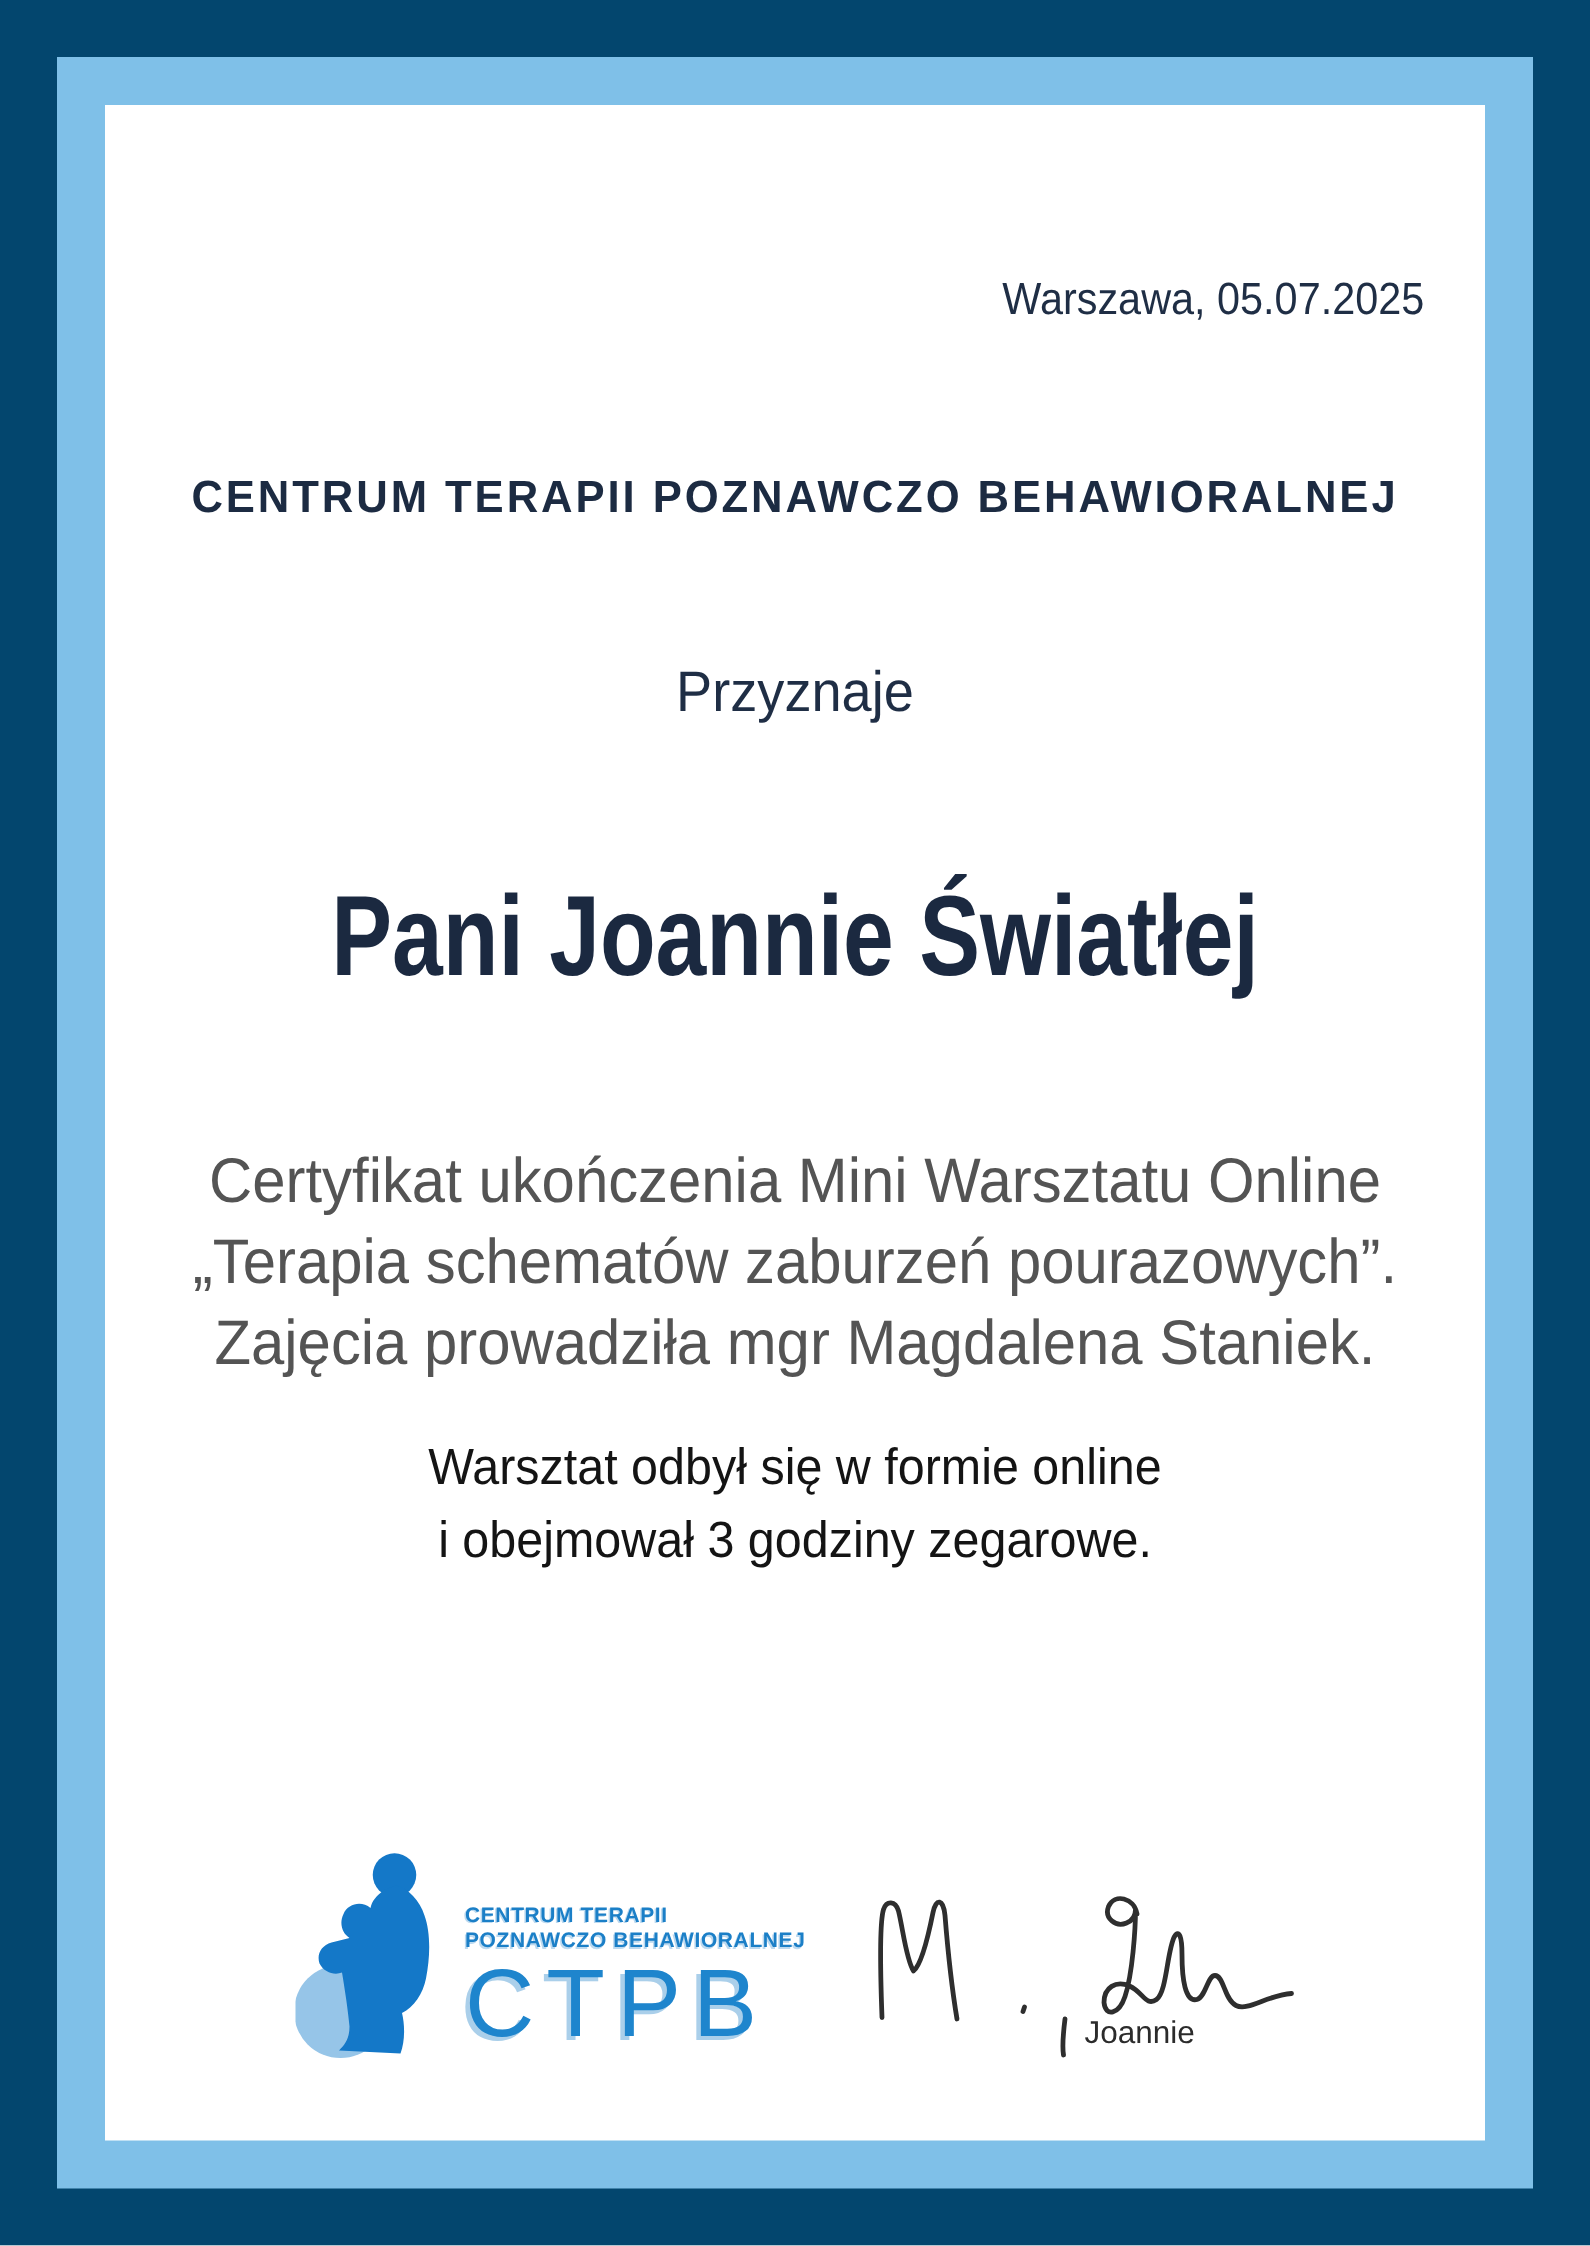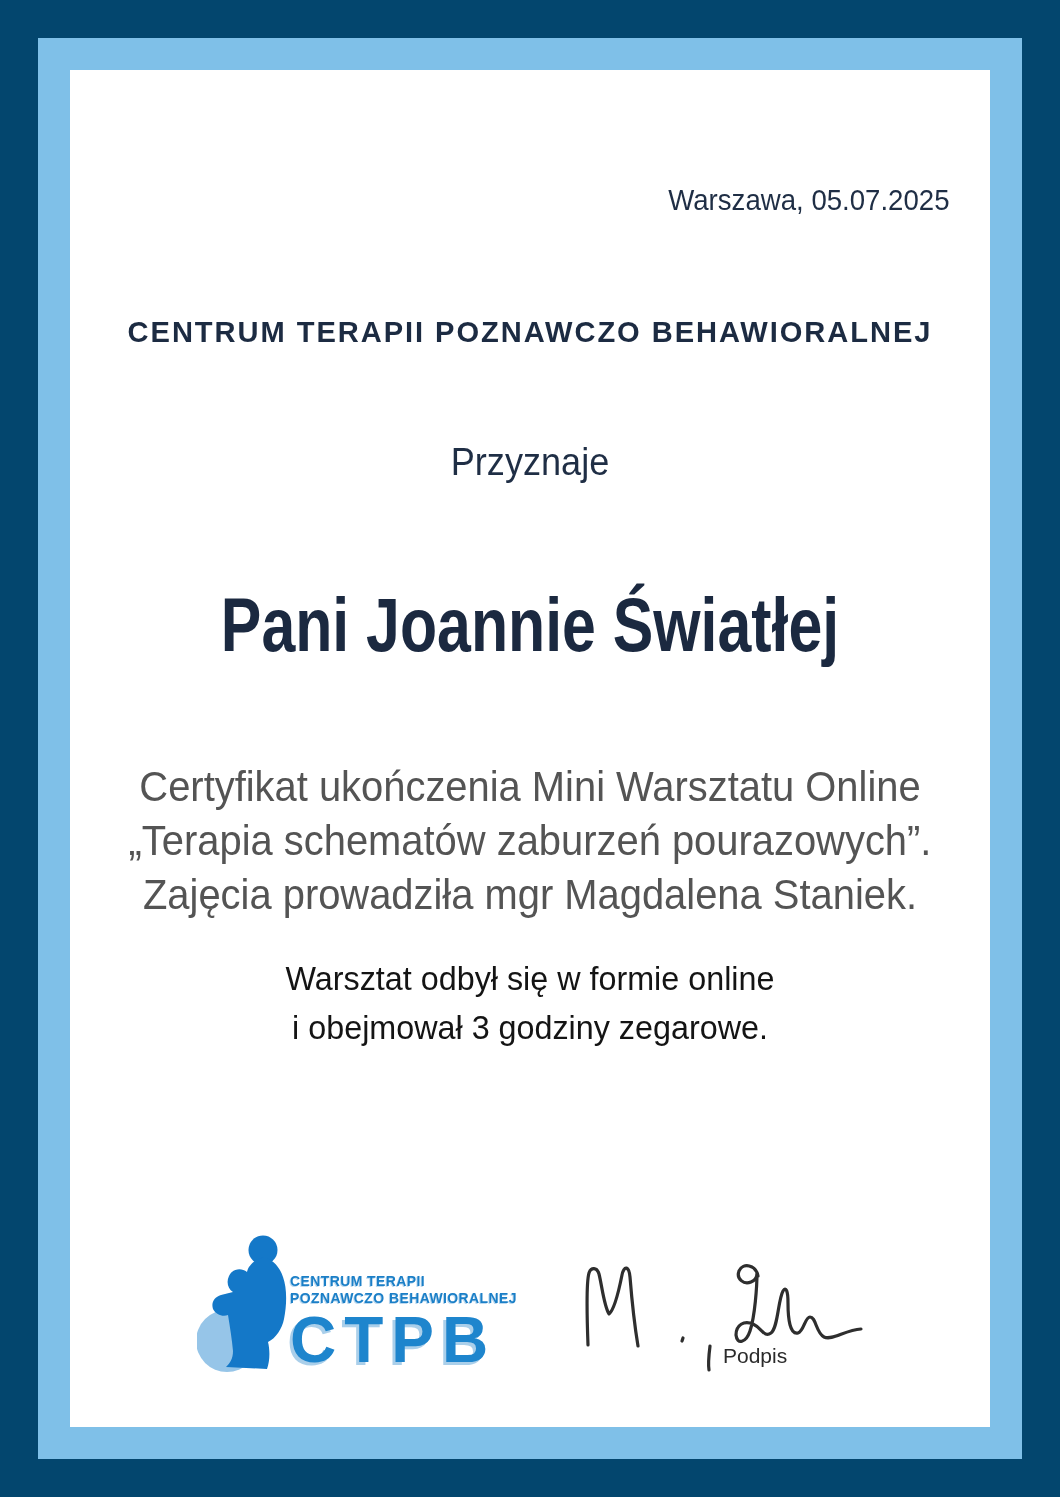--- a/index.html
+++ b/index.html
@@ -94,37 +94,37 @@
   }
 
   .footer {
     margin-top: 178px;
     display: flex;
     align-items: flex-start;
     padding-left: 127px;
     padding-right: 117px;
   }
 
-  .logo { display: flex; align-items: center; }
+  .logo { display: flex; align-items: flex-start; gap: 20px; }
   .logo-icon { flex: 0 0 auto; }
   .logo-text { margin-left: -12px; padding-top: 38px; }
   .logo-org {
     font-size: 14px;
     line-height: 17px;
     font-weight: bold;
     letter-spacing: 0.4px;
     color: #1b7fc7;
     text-shadow: -1px 1px 0 #bcd9ef;
     white-space: nowrap;
   }
   .logo-acronym {
     margin-top: 3px;
     font-size: 64px;
     line-height: 60px;
-    font-weight: bold;
+    font-weight: normal;
     letter-spacing: 8px;
     color: #1e85cd;
     text-shadow: -3px 3px 0 #aacfea;
   }
 
   .signature {
     margin-left: auto;
     position: relative;
     width: 300px;
     height: 145px;
@@ -204,19 +204,19 @@
             <path d="M110,80 L109,83"></path>
             <path d="M185,18 C183,7 170,4 166,13 C163,21 171,27 178,24
                      C183,22 184,18 184,15 C184,28 182,58 177,73
                      C173,85 164,87 163,77 C163,67 171,62 180,66
                      C189,70 191,80 198,75 C205,70 205,42 210,33
                      C213,28 215,33 215,45 C215,61 217,77 225,75
                      C231,73 232,59 237,59 C243,59 243,75 251,79
                      C259,83 272,72 288,71"></path>
             <path d="M137,88 C136,96 135,106 136,112"></path>
           </svg>
-          <span class="signature-label">Podpis</span>
+          <span class="signature-label">Joannie</span>
         </div>
 
       </div>
     </div>
   </div>
 </div>
 
 </body></html>

